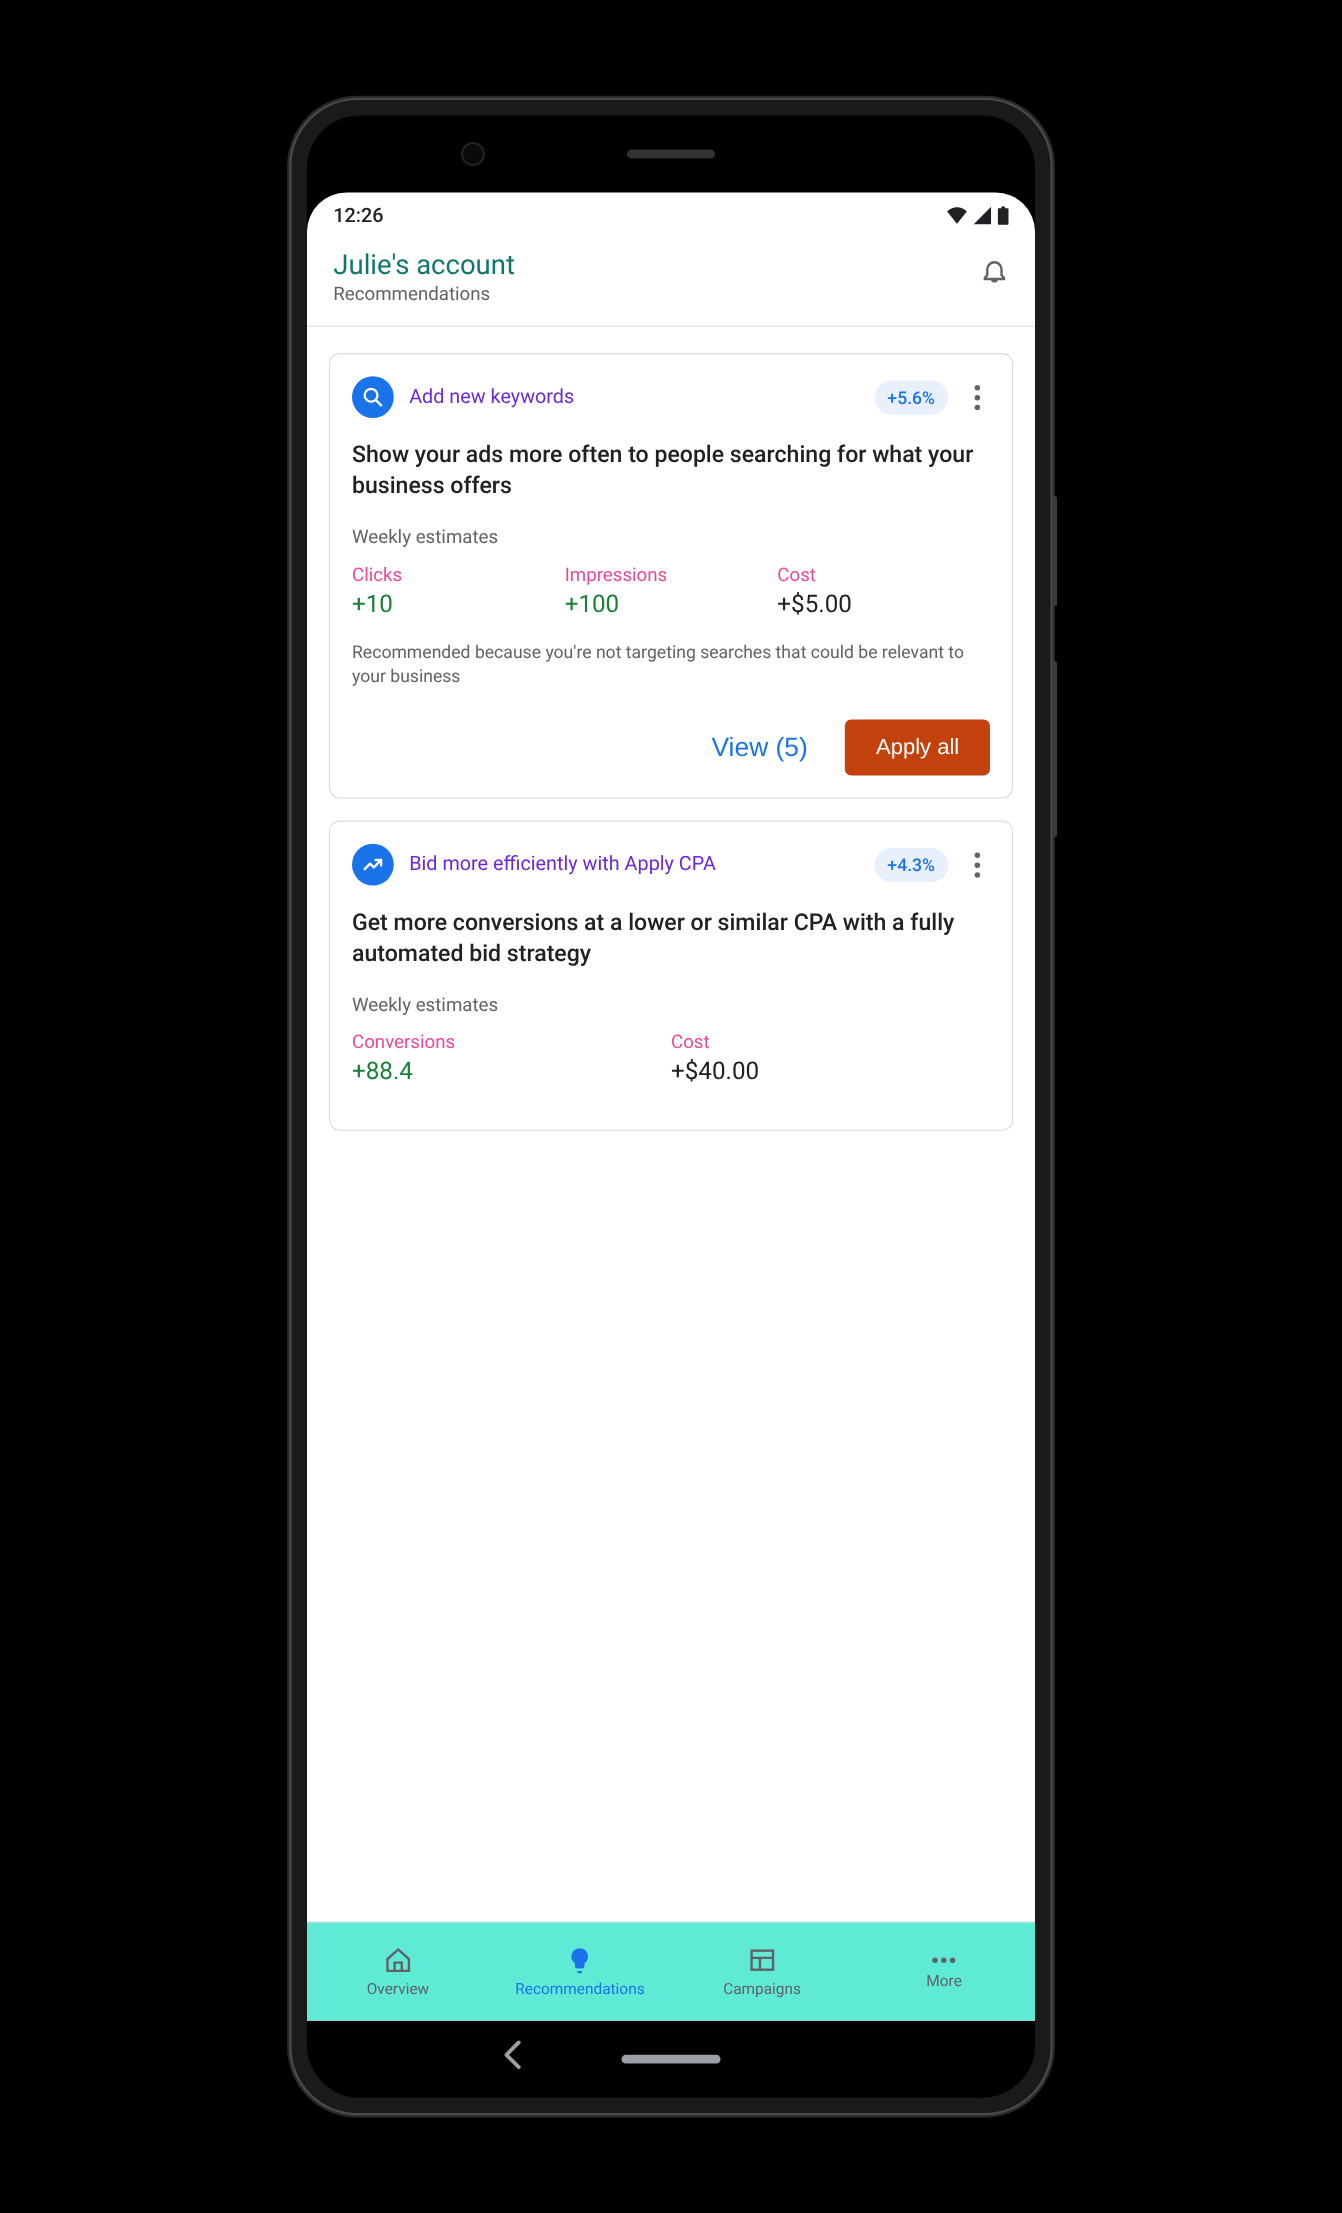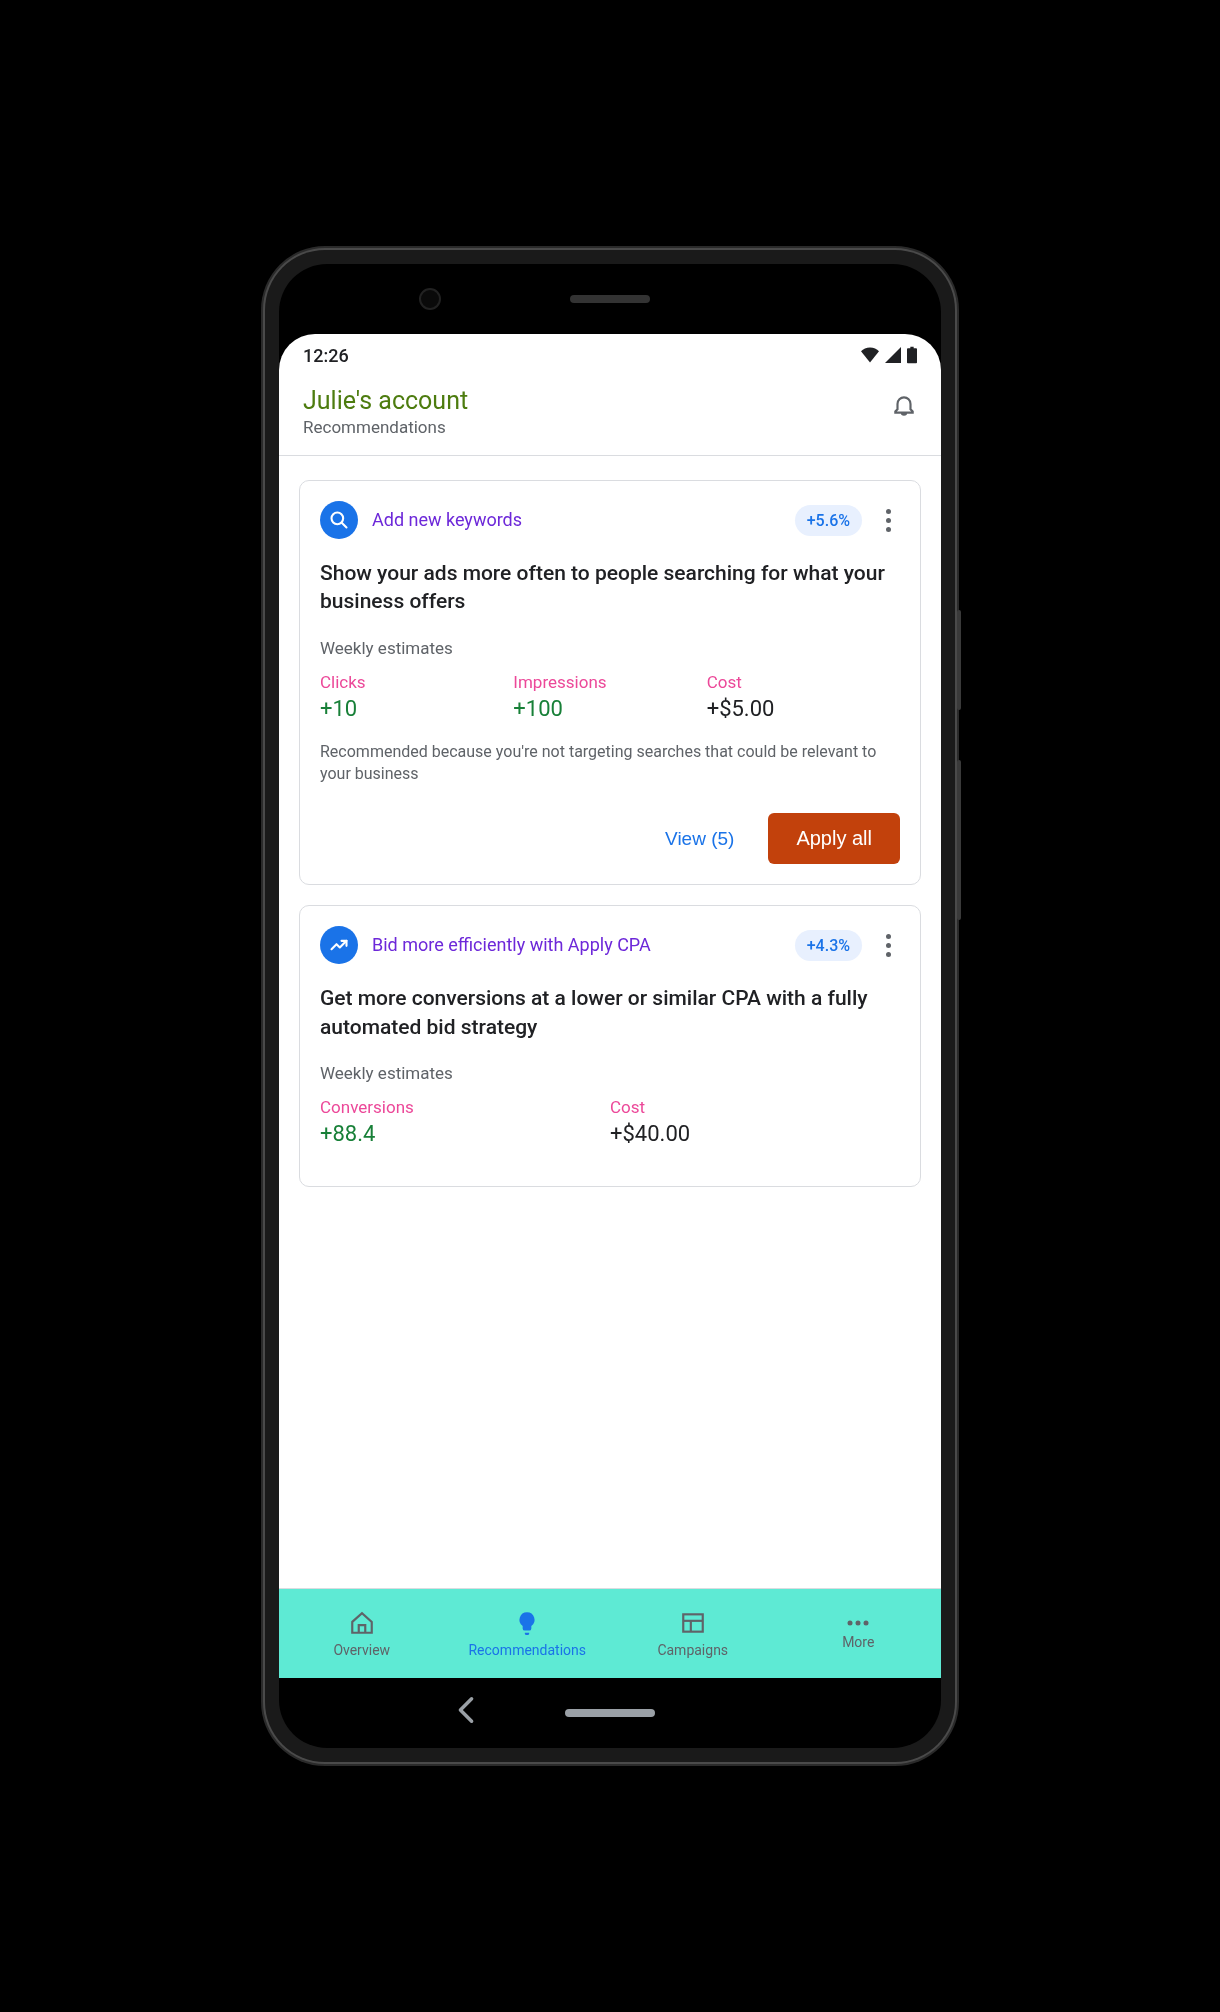--- a/index.html
+++ b/index.html
@@ -7,21 +7,21 @@
     background: #000;
     width: 1220px;
     height: 2012px;
     font-family: 'Roboto', 'Helvetica Neue', Arial, sans-serif;
     display: flex;
     align-items: center;
     justify-content: center;
   }
   .phone-frame {
     width: 690px;
-    height: 1512px;
+    height: 1830px;
     background: #1a1a1a;
     border-radius: 60px;
     padding: 14px;
     position: relative;
     box-shadow: 0 0 0 2px #4a4a4a, 0 0 0 4px #2a2a2a;
   }
   .phone-inner {
     width: 100%;
     height: 100%;
     background: #000;
@@ -75,21 +75,21 @@
   }
   .status-icons { display: flex; gap: 6px; align-items: center; }
   .header {
     padding: 10px 24px 18px 24px;
     border-bottom: 1px solid #dadce0;
     display: flex;
     justify-content: space-between;
     align-items: flex-start;
   }
   .header-left { }
-  .account-name { font-size: 25px; color: #4d7c0f; font-weight: 400; }
+  .account-name { font-size: 25px; color: #0f766e; font-weight: 400; }
   .page-subtitle { font-size: 17px; color: #5f6368; margin-top: 2px; }
   .bell-icon { margin-top: 6px; }
   .content {
     flex: 1;
     overflow: hidden;
     padding: 24px 20px 0 20px;
   }
   .score-section {
     display: flex;
     gap: 22px;
@@ -195,21 +195,21 @@
     margin-bottom: 28px;
   }
   .card-actions {
     display: flex;
     justify-content: flex-end;
     gap: 20px;
     align-items: center;
   }
   .btn-text {
     color: #1a73e8;
-    font-size: 19px;
+    font-size: 24px;
     font-weight: 500;
     background: none;
     border: none;
     cursor: pointer;
     padding: 10px 14px;
   }
   .btn-primary {
     background: #c2410c;
     color: #fff;
     font-size: 20px;

